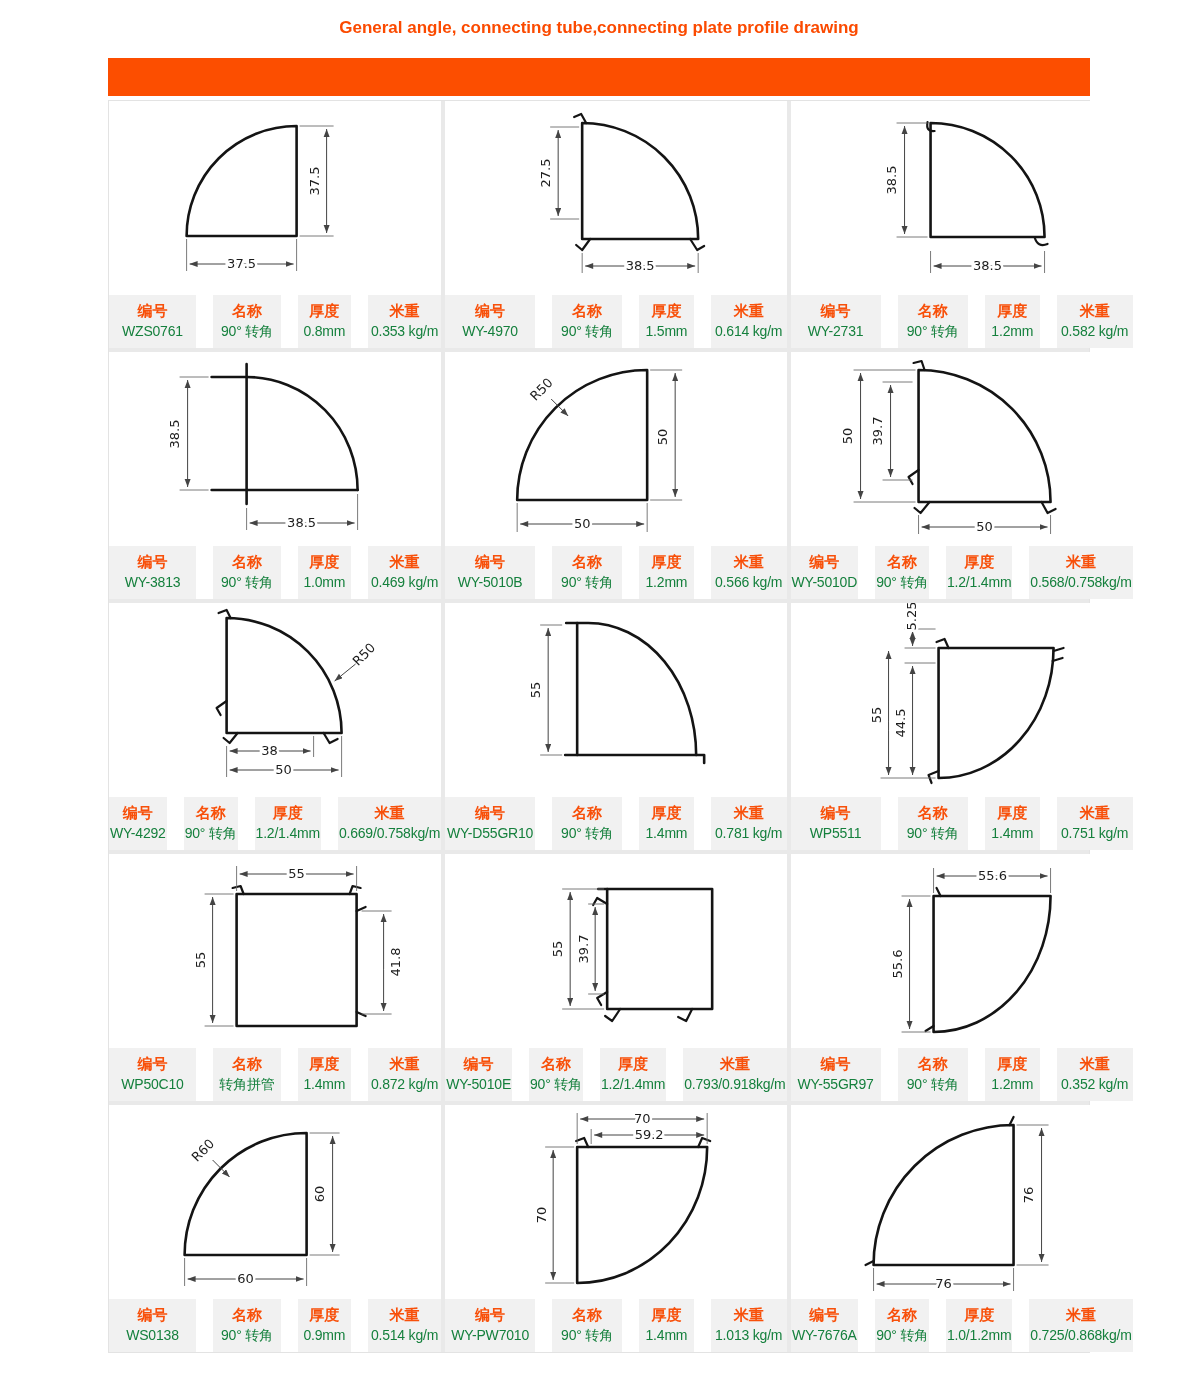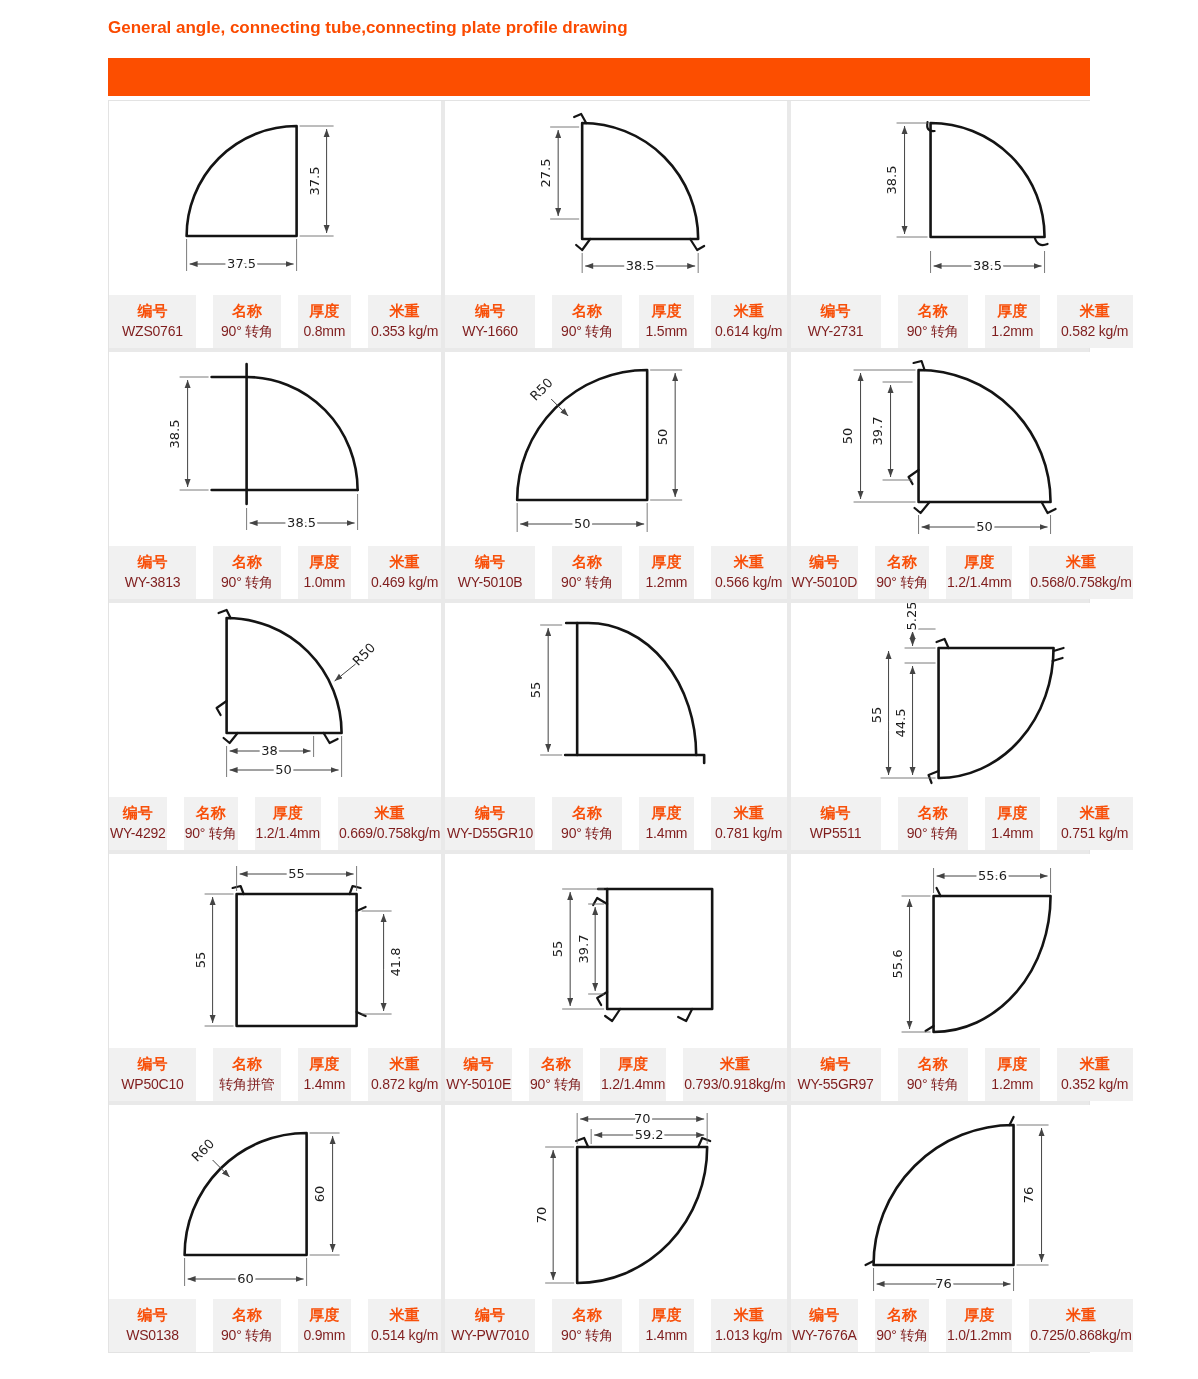--- a/index.html
+++ b/index.html
@@ -1,28 +1,28 @@
 <!DOCTYPE html>
 <html><head>
 <meta charset="utf-8">
 <style>
   html,body{margin:0;padding:0;background:#fff;}
   body{width:1198px;font-family:"Liberation Sans","DejaVu Sans",sans-serif;}
   .page{width:982px;margin:0 0 0 108px;padding-top:18px;}
   .title-zh{font-size:28px;font-weight:bold;color:#3a3a3a;letter-spacing:1px;margin:0 0 4px 0;}
-  .title-en{font-size:17px;font-weight:bold;color:#fb4a00;margin:0 0 20px 0;}
+  .title-en{font-size:17px;font-weight:bold;color:#fb4a00;margin:0 0 20px 0;text-align:center;}
   .banner{height:38px;background:#fc4e00;margin-bottom:4px;}
   .grid{display:grid;grid-template-columns:repeat(3,1fr);gap:4px;background:#e9e9e9;border:1px solid #e3e3e3;}
   .card{background:#fff;display:flex;flex-direction:column;}
   .draw{height:192px;display:flex;align-items:center;justify-content:center;overflow:hidden;}
   .draw svg{width:100%;height:100%;}
   .info{display:grid;grid-template-columns:1.28fr 1fr .78fr 1.08fr;gap:17px;background:#fff;padding-top:2px;}
   .icol{background:#f1f1f1;text-align:center;padding:6px 1px 7px 1px;}
   .ih{font-size:15px;font-weight:bold;color:#f8500a;line-height:20px;}
-  .iv{font-size:14px;color:#7f1d1d;line-height:20px;white-space:nowrap;letter-spacing:-0.2px;}
+  .iv{font-size:14px;color:#15803d;line-height:20px;white-space:nowrap;letter-spacing:-0.2px;}
   
   .prof{fill:#fff;stroke:#141414;stroke-width:2.6;stroke-linejoin:round;stroke-linecap:round;}
   .profo{fill:none;stroke:#141414;stroke-width:2.6;stroke-linejoin:round;stroke-linecap:round;}
   .hook{fill:none;stroke:#141414;stroke-width:2.2;stroke-linecap:round;stroke-linejoin:round;}
   .ext{stroke:#6b6b6b;stroke-width:0.9;}
   .dim{stroke:#444;stroke-width:1;marker-start:url(#aS);marker-end:url(#aE);}
   .lead{stroke:#444;stroke-width:1;marker-end:url(#aE);}
   .dtxt{font-family:"DejaVu Sans",sans-serif;font-size:13px;fill:#1d1d1d;}
   .halo{paint-order:stroke;stroke:#fff;stroke-width:5px;}
 </style>
@@ -94,21 +94,21 @@
           <text class="dtxt halo" transform="rotate(-90 94 72)" x="94" y="72" text-anchor="middle" dominant-baseline="middle">27.5</text>
           <line class="ext" x1="130" y1="152" x2="130" y2="172"></line>
             <line class="ext" x1="246" y1="152" x2="246" y2="172"></line>
           <line class="dim" x1="133" y1="165" x2="243" y2="165"></line>
           <text class="dtxt halo" x="188" y="169" text-anchor="middle">38.5</text>
         </svg>
       </div>
       <div class="info">
         <div class="icol">
             <div class="ih">编号</div>
-            <div class="iv">WY-1660</div>
+            <div class="iv">WY-4970</div>
           </div>
         <div class="icol">
             <div class="ih">名称</div>
             <div class="iv">90° 转角</div>
           </div>
         <div class="icol">
             <div class="ih">厚度</div>
             <div class="iv">1.5mm</div>
           </div>
         <div class="icol">

